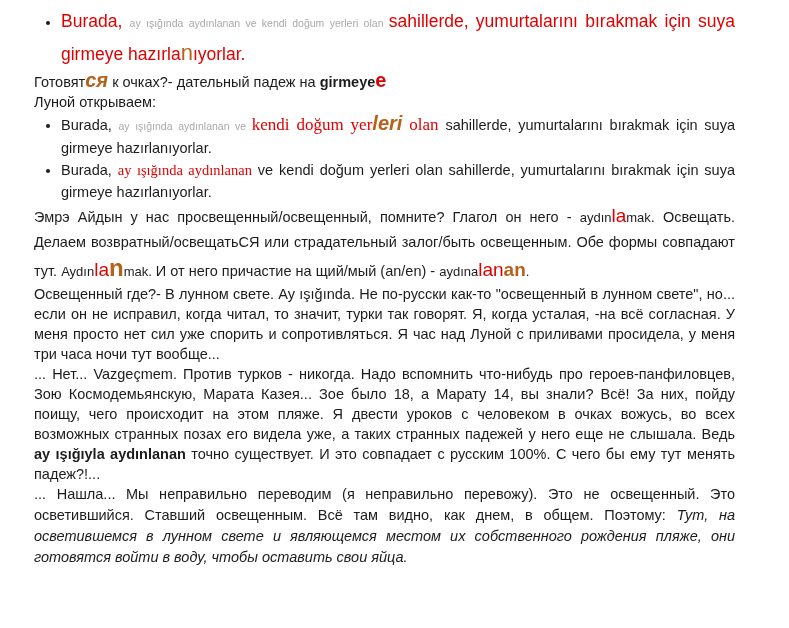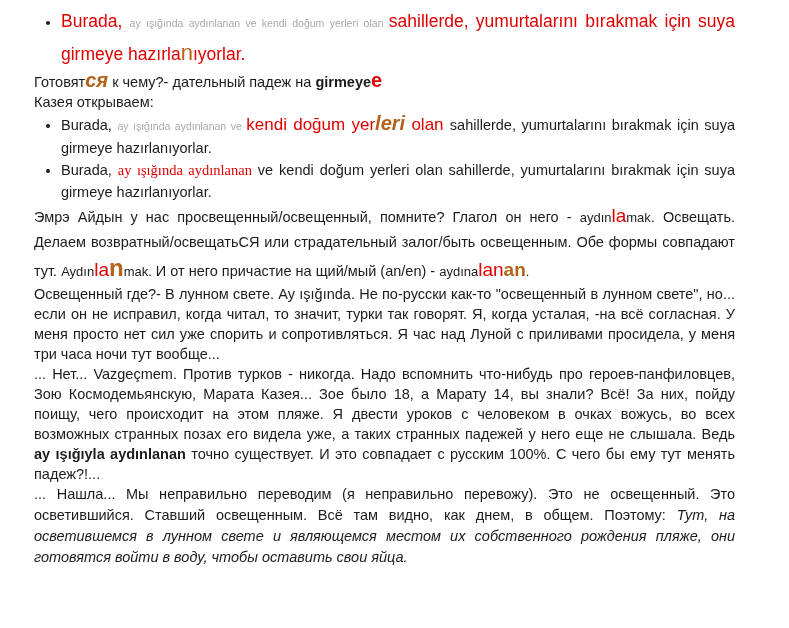--- a/index.html
+++ b/index.html
@@ -32,42 +32,42 @@
   [data-name="bullet-sentence-3"]{margin-top:18px;}
   [data-name="bullet-sentence-3"] li{line-height:22px;}
   [data-name="para-emre"]{margin-top:16px;line-height:25px;}
   [data-name="para-osveshchenny"]{margin-top:19px;line-height:20px;}
   [data-name="para-net"]{margin-top:20px;line-height:20px;}
   [data-name="para-nashla"]{margin-top:17px;line-height:21px;}
 
   
   .s-red{color:var(--red);font-family:Liberation Serif, serif;}
   .s-red-lg{color:var(--red);font-size:17.5px;}
-  .s-red-md{color:var(--red);font-size:17px;}
+  .s-red-md{color:var(--red);font-size:17px;font-family:Liberation Serif, serif;}
   .s-red-xl-b{color:var(--red);font-size:20px;font-weight:bold;}
   .s-gray-sm{color:var(--gray);font-size:10.5px;}
   .s-orange-xxl{color:var(--orange);font-size:22px;}
   .s-orange-b{color:var(--orange);font-weight:bold;}
   .s-orange-md-b{color:var(--orange);font-size:20px;font-weight:bold;font-style:italic;}
   .s-bold{font-weight:bold;}
   .s-italic{font-style:italic;}
   .s-tr{font-size:13px;}
   .s-tr-red{font-size:19px;color:var(--red);}
   .s-tr-orange-xl{font-size:24px;color:var(--orange);font-weight:bold;}
   .s-tr-orange-b{font-size:19px;color:var(--orange);font-weight:bold;}
 </style>
 </head>
 <body>
 
 <main data-name="lesson-article" id="article">
     <ul class="bullets" data-name="bullet-sentence-1">
       <li data-name="list-item"><span class="s-red-lg" data-name="text-segment">Burada, </span><span class="s-gray-sm" data-name="text-segment">ay ışığında aydınlanan ve kendi doğum yerleri olan </span><span class="s-red-lg" data-name="text-segment">sahillerde, yumurtalarını bırakmak için suya girmeye hazırla</span><span class="s-orange-xxl" data-name="text-segment">n</span><span class="s-red-lg" data-name="text-segment">ıyorlar.</span></li>
     </ul>
-    <p class="para" data-name="line-gotovyatsya"><span class="" data-name="text-segment">Готовят</span><span class="s-orange-md-b" data-name="text-segment">ся</span><span class="" data-name="text-segment"> к чему?- дательный падеж на </span><span class="s-bold" data-name="text-segment">girmeye</span><span class="s-red-xl-b" data-name="text-segment">е</span></p>
-    <p class="para" data-name="line-dalshe"><span class="" data-name="text-segment">Казея открываем:</span></p>
+    <p class="para" data-name="line-gotovyatsya"><span class="" data-name="text-segment">Готовят</span><span class="s-orange-md-b" data-name="text-segment">ся</span><span class="" data-name="text-segment"> к очках?- дательный падеж на </span><span class="s-bold" data-name="text-segment">girmeye</span><span class="s-red-xl-b" data-name="text-segment">е</span></p>
+    <p class="para" data-name="line-dalshe"><span class="" data-name="text-segment">Луной открываем:</span></p>
     <ul class="bullets" data-name="bullet-sentence-2">
       <li data-name="list-item"><span class="" data-name="text-segment">Burada, </span><span class="s-gray-sm" data-name="text-segment">ay ışığında aydınlanan ve </span><span class="s-red-md" data-name="text-segment">kendi doğum yer</span><span class="s-orange-md-b" data-name="text-segment">leri</span><span class="s-red-md" data-name="text-segment"> olan </span><span class="" data-name="text-segment">sahillerde, yumurtalarını bırakmak için suya girmeye hazırlanıyorlar.</span></li>
     </ul>
     <ul class="bullets" data-name="bullet-sentence-3">
       <li data-name="list-item"><span class="" data-name="text-segment">Burada, </span><span class="s-red" data-name="text-segment">ay ışığında aydınlanan</span><span class="" data-name="text-segment"> ve kendi doğum yerleri olan sahillerde, yumurtalarını bırakmak için suya girmeye hazırlanıyorlar.</span></li>
     </ul>
     <p class="para" data-name="para-emre"><span class="" data-name="text-segment">Эмрэ Айдын у нас просвещенный/освещенный, помните? Глагол он него -  </span><span class="s-tr" data-name="text-segment">aydın</span><span class="s-tr-red" data-name="text-segment">la</span><span class="s-tr" data-name="text-segment">mak</span><span class="" data-name="text-segment">. Освещать. Делаем возвратный/освещатьСЯ или страдательный залог/быть освещенным. Обе формы совпадают тут. </span><span class="s-tr" data-name="text-segment">Aydın</span><span class="s-tr-red" data-name="text-segment">la</span><span class="s-tr-orange-xl" data-name="text-segment">n</span><span class="s-tr" data-name="text-segment">mak.</span><span class="" data-name="text-segment"> И от него причастие на щий/мый (an/en) -  </span><span class="s-tr" data-name="text-segment">aydına</span><span class="s-tr-red" data-name="text-segment">lan</span><span class="s-tr-orange-b" data-name="text-segment">an</span><span class="s-tr" data-name="text-segment">.</span></p>
     <p class="para" data-name="para-osveshchenny"><span class="" data-name="text-segment">Освещенный где?- В лунном свете. Ay ışığında. Не по-русски как-то "освещенный в лунном свете", но... если он не исправил, когда читал, то значит, турки так говорят. Я, когда усталая, -на всё согласная. У меня просто нет сил уже спорить и сопротивляться. Я час над Луной с приливами просидела, у меня три часа ночи тут вообще...</span></p>
     <p class="para" data-name="para-net"><span class="" data-name="text-segment">... Нет... Vazgeçmem. Против турков - никогда. Надо вспомнить что-нибудь про героев-панфиловцев, Зою Космодемьянскую, Марата Казея... Зое было 18, а Марату 14, вы знали? Всё! За них, пойду поищу, чего происходит на этом пляже. Я двести уроков с человеком в очках вожусь, во всех возможных странных позах его видела уже, а таких странных падежей у него еще не слышала. Ведь </span><span class="s-bold" data-name="text-segment">ay ışığıyla aydınlanan</span><span class="" data-name="text-segment"> точно существует. И это совпадает с русским 100%. С чего бы ему тут менять падеж?!...</span></p>
     <p class="para" data-name="para-nashla"><span class="" data-name="text-segment">... Нашла... Мы неправильно переводим (я неправильно перевожу). Это не освещенный. Это осветившийся. Ставший освещенным. Всё там видно, как днем, в общем. Поэтому: </span><span class="s-italic" data-name="text-segment">Тут, на осветившемся в лунном свете и являющемся местом их собственного рождения пляже, они готовятся войти в воду, чтобы оставить свои яйца.</span></p>

